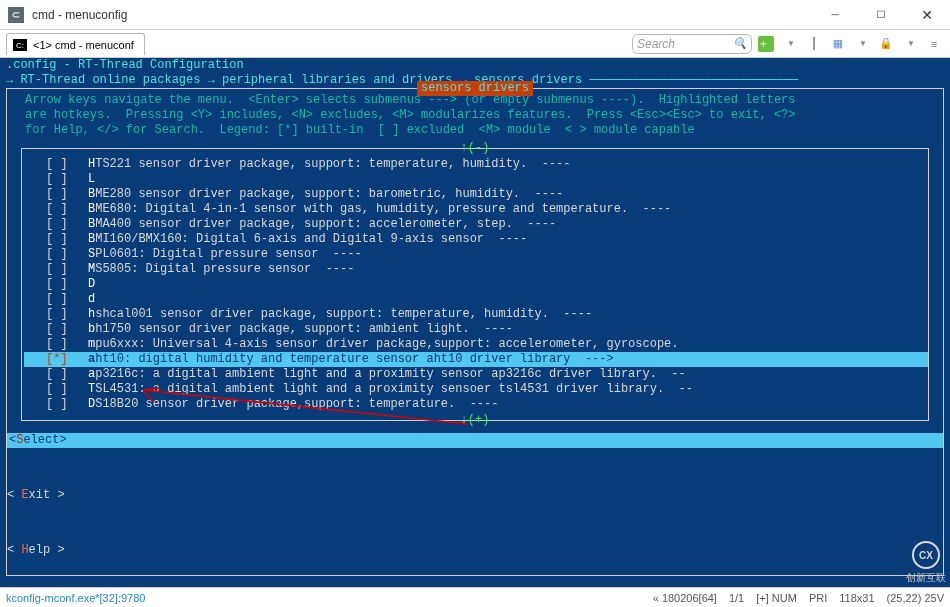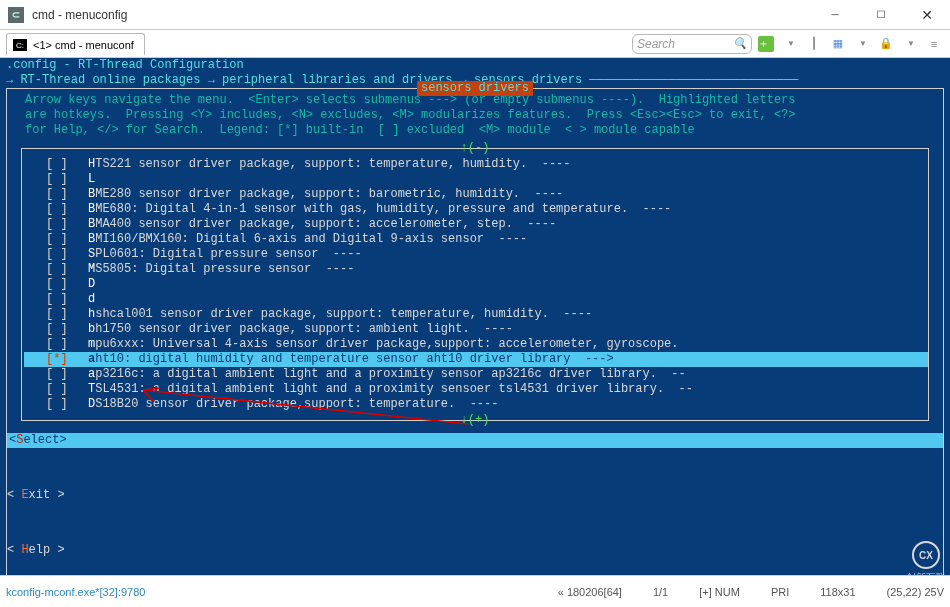--- a/index.html
+++ b/index.html
@@ -163,29 +163,29 @@
   }
   .btm-btn { }
   .btm-btn .ang { color:#d8d8d8; }
   .btm-btn .hot { color:#ff6a3a; }
   .btm-btn.selected { background:#50c8f0; color:#073c78; padding:0 2px; }
   .btm-btn.selected .hot{ color:#c02000; }
   .btm-btn.selected .ang{ color:#073c78; }
 
   
   .statusbar {
-    position:absolute; bottom:0; left:0; right:0; height:32px;
+    position:absolute; bottom:0; left:0; right:0; height:20px;
     background:#ffffff;
     border-top:1px solid #cccccc;
     display:flex; align-items:center;
     font-family: "Segoe UI", Tahoma, sans-serif;
     font-size:11px;
     color:#555;
     padding:0 6px;
-    gap:31px;
+    gap:12px;
   }
   .statusbar .proc { color:#2a88c9; }
   .statusbar .spacer { flex:1; }
 
   
   .watermark {
     position:absolute; right:4px; bottom:22px;
     color:#cfcfcf; font-size:10px;
     text-align:center;
     pointer-events:none;

